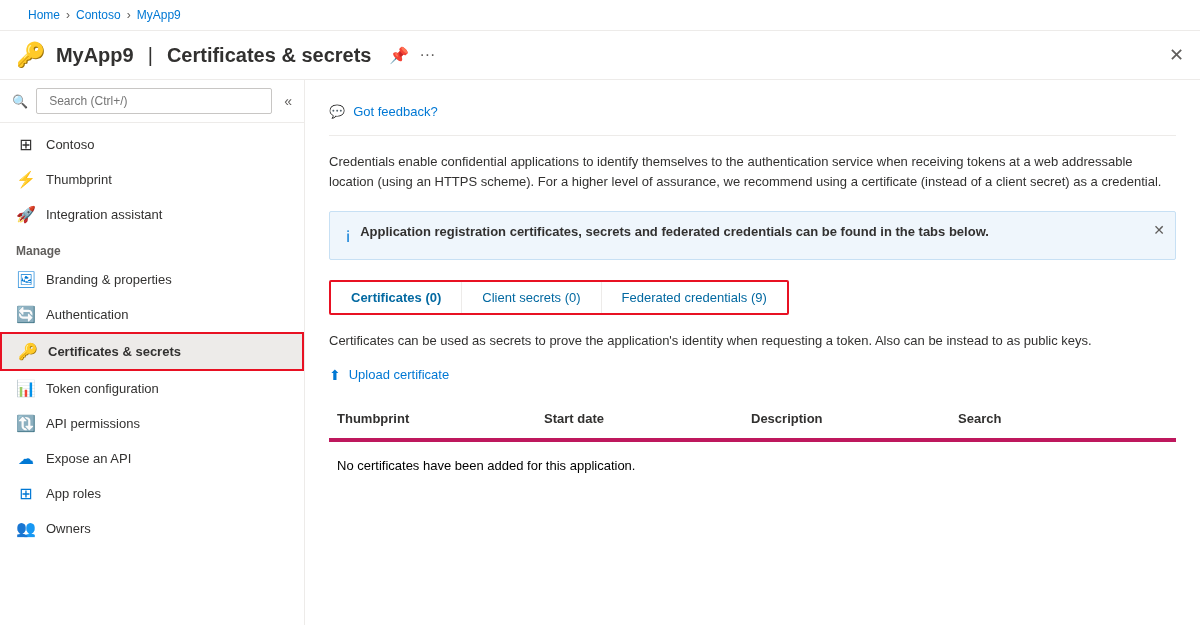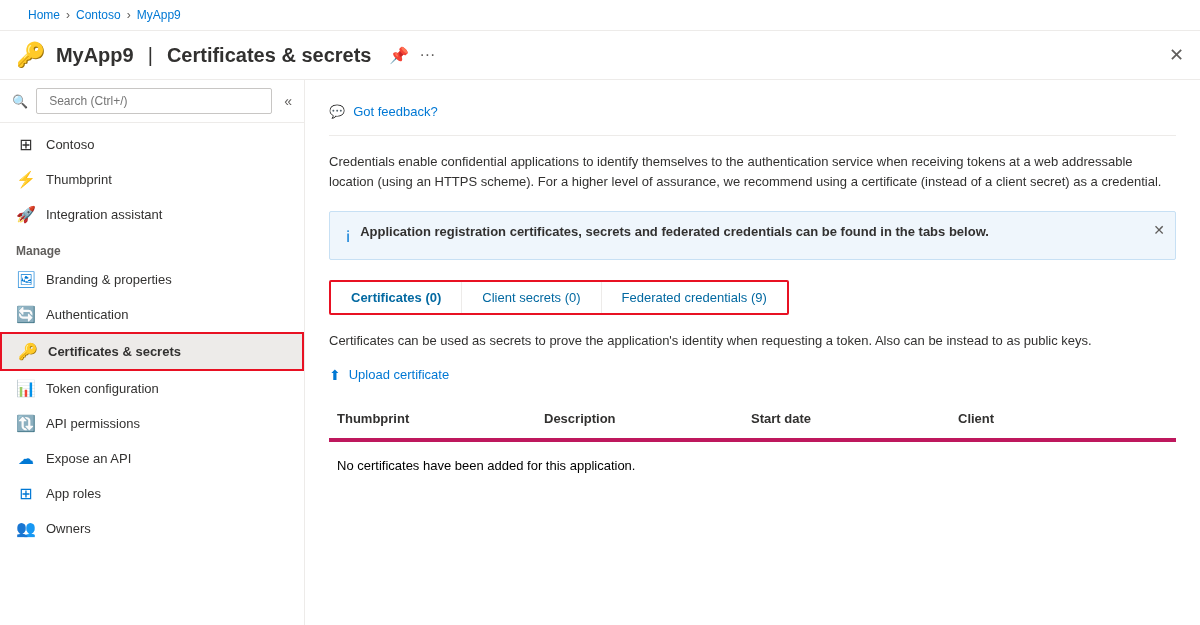--- a/index.html
+++ b/index.html
@@ -177,22 +177,22 @@
 
     
     <div class="upload-action">
       <span class="upload-icon">⬆</span>
       <span>Upload certificate</span>
     </div>
 
     
     <div class="table-header">
       <span class="table-header-cell">Thumbprint</span>
+      <span class="table-header-cell">Start date</span>
       <span class="table-header-cell">Description</span>
-      <span class="table-header-cell">Start date</span>
-      <span class="table-header-cell">Client</span>
+      <span class="table-header-cell">Search</span>
     </div>
 
     
     <div class="table-empty">No certificates have been added for this application.</div>
 
   </div>
 </div>
 
 </body></html>

